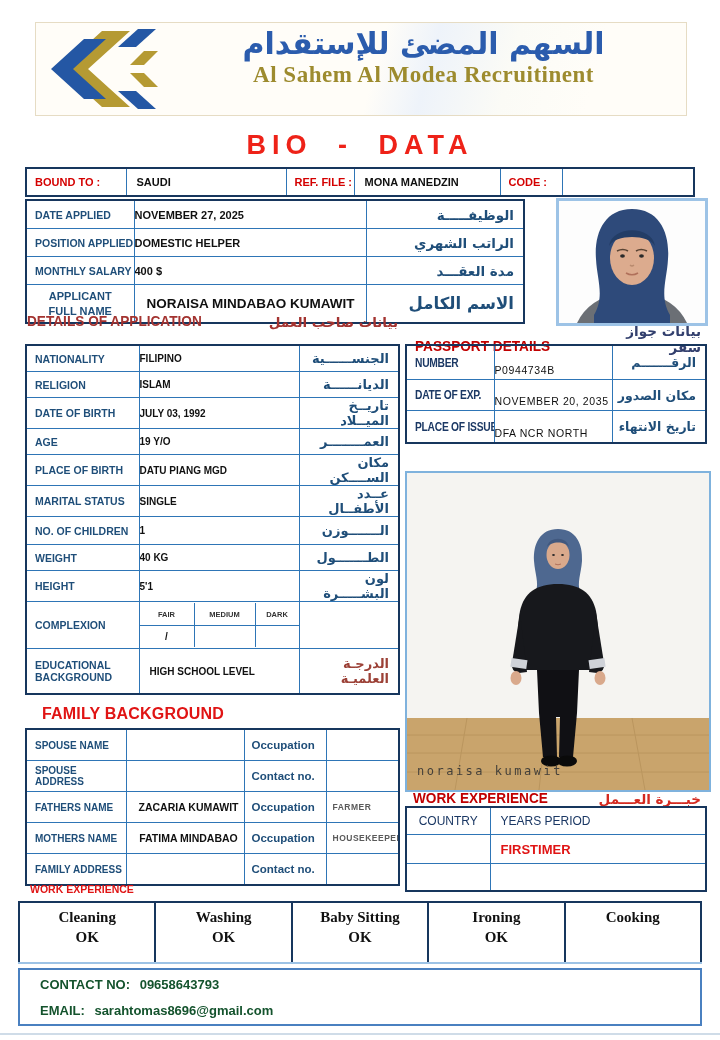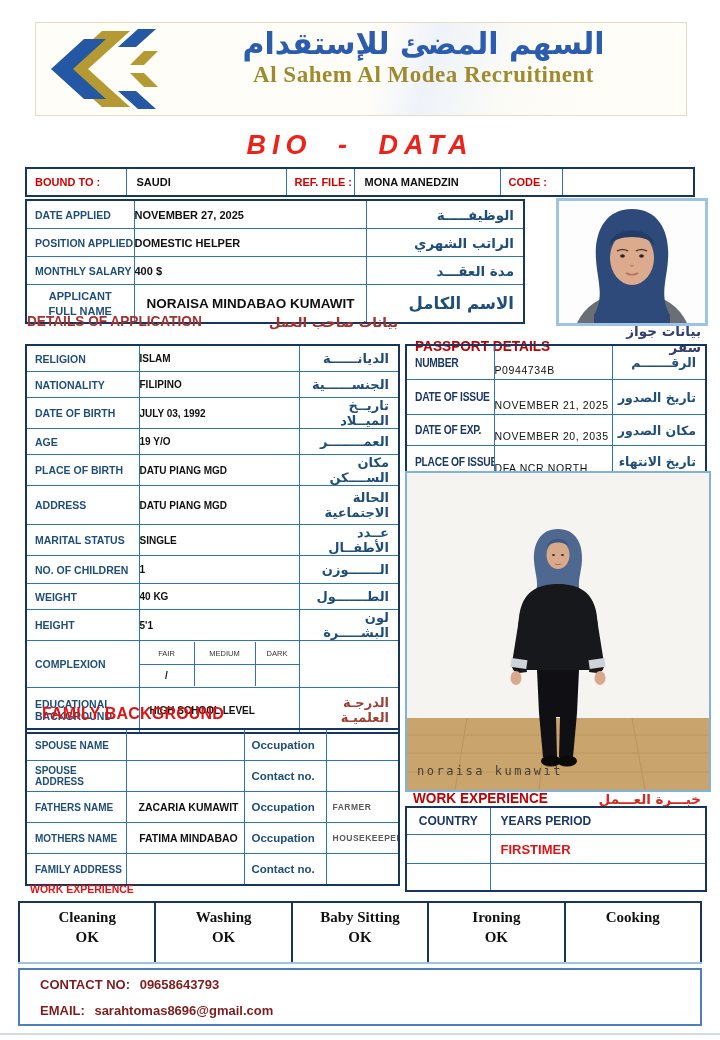--- a/index.html
+++ b/index.html
@@ -19,21 +19,21 @@
   .arabic-title {
     margin-top:4px; font-size:30px; font-weight:bold; color:#2b5cad; direction:rtl;
     font-family:"DejaVu Sans", sans-serif; line-height:1.15;
   }
   .english-title {
     font-family:"Liberation Serif", serif; font-weight:bold; font-size:23px; color:#9d8b2e;
     letter-spacing:.5px; margin-top:0px;
   }
   .bio-title {
     position:absolute; top:130px; left:0; width:720px; text-align:center;
-    font-size:27px; font-weight:bold; color:#ee2218; letter-spacing:6px; word-spacing:12px;font-style:italic;
+    font-size:27px; font-weight:bold; color:#ee2218; letter-spacing:6px; word-spacing:12px;
   }
 
   
   table.tbl { border-collapse:collapse; table-layout:fixed; position:absolute; }
   table.tbl td { border:1.5px solid #2e75b6; padding:0; overflow:hidden; }
   table.tbl { border:2px solid #17365d; }
   .h26 td{height:26px}.h27 td{height:27px}.h25 td{height:25px}.h28 td{height:28px}
   .h30 td{height:30px}.h31 td{height:31px}.h37 td{height:37px}.h38 td{height:38px}
   .h44 td{height:44px}.h46 td{height:46px}.h54 td{height:54px}
 
@@ -69,40 +69,40 @@
                transform:scaleX(.88); transform-origin:left center; white-space:nowrap; }
   .sec-title-red { color:#c00000; }
   .sec-ar { font-weight:bold; font-size:13.5px; direction:rtl; font-family:"DejaVu Sans", sans-serif; }
   .sec-ar-maroon { color:#a33330; }
   .sec-ar-navy { color:#33406e;margin-left:46px; }
 
   
   #det-tbl { left:25px; top:344px; width:375px; }
   #det-tbl .val { font-size:10px; }
   .cgrid { display:grid; grid-template-columns:54px 61px 1fr; grid-auto-rows:22px; height:44px; }
-  .copt { font-size:7.5px; font-weight:normal; color:#333; display:flex; align-items:center; justify-content:center; }
+  .copt { font-size:7.5px; font-weight:bold; color:#333; display:flex; align-items:center; justify-content:center; }
   .cmark { font-size:10px; font-weight:bold; color:#111; display:flex; align-items:center; justify-content:center; }
   .cbl { border-left:1px solid #2e75b6; } .cbt { border-top:1px solid #2e75b6; }
   .edu-ar { color:#9c4137 !important; }
   .lft { text-align:left !important; padding-left:10px !important; }
 
   
   #pass-tbl { left:405px; top:344px; width:302px; }
   #pass-tbl .lbl { font-size:12.5px; color:#1b3864; letter-spacing:-.3px; }
   #pass-tbl .val { font-size:10.5px; font-weight:normal; letter-spacing:.6px; vertical-align:bottom; padding-bottom:3px !important; }
   #pass-tbl .ar { font-size:12.5px; }
 
   
   .fullbody { position:absolute; left:405px; top:471px; width:302px; height:317px;
               border:2px solid #7fb2dd; background:#f5f4f1; }
 
   
   #we-head { left:413px; top:789px; width:288px; }
   #we-tbl { left:405px; top:806px; width:302px; }
-  #we-tbl .hdr { color:#1b3864; font-weight:700; font-size:12px; }
+  #we-tbl .hdr { color:#1b3864; font-weight:400; font-size:12px; }
   #we-tbl .c1 { text-align:center; }
   #we-tbl .c2 { text-align:left; padding-left:10px !important; }
   .firstimer { color:#e01414; font-weight:800; font-size:13px;margin-top:23px; }
 
   
   .fam-title { position:absolute; left:42px; top:705px; font-size:16px; font-weight:800; color:#e01414;
                letter-spacing:.2px; }
   #fam-tbl { left:25px; top:728px; width:375px; }
   #fam-tbl .lbl { font-size:10px; }
   #fam-tbl .val { text-align:center; padding-left:7px !important; font-size:10.5px; }
@@ -115,21 +115,21 @@
   
   #skill-tbl { left:18px; top:901px; width:684px; }
   #skill-tbl td { border:2px solid #17365d; vertical-align:top; text-align:center;
                   font-family:"Liberation Serif", serif; font-weight:bold; font-size:15px;
                   color:#111; padding-top:5px; line-height:1.3; }
   .skill-rule { position:absolute; left:18px; top:962px; width:684px; height:2px; background:#9dc3e6; }
 
   
   .contact-box { position:absolute; left:18px; top:968px; width:684px; height:58px;
                  border:2px solid #4a80c0; box-sizing:border-box; padding:7px 14px; }
-  .contact-line { color:#7f1d1d; font-weight:800; font-size:13px; }
+  .contact-line { color:#14532d; font-weight:800; font-size:13px; }
   .contact-line + .contact-line { margin-top:11px; }
   .contact-line span { margin-left:6px; }
   .bottom-rule { position:absolute; left:0px; top:1033px; width:720px; height:2px; background:#cfdce8; }
 </style>
 </head>
 <body>
 
 <div id="page">
 
   <div class="letterhead">
@@ -227,48 +227,43 @@
   </div>
 
   <table class="tbl" id="det-tbl">
     <colgroup>
         <col style="width:113px">
         <col style="width:160px">
         <col style="width:100px">
       </colgroup>
     <tbody>
         <tr class="h25">
+      <td class="lbl">NATIONALITY</td>
+      <td class="val">FILIPINO</td>
+      <td class="ar">الجنســــــية</td>
+    </tr>
+    <tr class="h25">
       <td class="lbl">RELIGION</td>
       <td class="val">ISLAM</td>
       <td class="ar">الديانــــــة</td>
-    </tr>
-    <tr class="h25">
-      <td class="lbl">NATIONALITY</td>
-      <td class="val">FILIPINO</td>
-      <td class="ar">الجنســــــية</td>
     </tr>
     <tr class="h25">
       <td class="lbl">DATE OF BIRTH</td>
       <td class="val">JULY 03, 1992</td>
       <td class="ar">تاريــخ الميــلاد</td>
     </tr>
     <tr class="h25">
       <td class="lbl">AGE</td>
       <td class="val">19 Y/O</td>
       <td class="ar">العمــــــــر</td>
     </tr>
     <tr class="h27">
       <td class="lbl">PLACE OF BIRTH</td>
       <td class="val">DATU PIANG MGD</td>
       <td class="ar">مكان الســــكن</td>
-    </tr>
-    <tr class="h38">
-      <td class="lbl">ADDRESS</td>
-      <td class="val">DATU PIANG MGD</td>
-      <td class="ar">الحالة الاجتماعية</td>
     </tr>
     <tr class="h28">
       <td class="lbl">MARITAL STATUS</td>
       <td class="val">SINGLE</td>
       <td class="ar">عــدد الأطفــال</td>
     </tr>
     <tr class="h27">
       <td class="lbl">NO. OF CHILDREN</td>
       <td class="val">1</td>
       <td class="ar">الـــــــوزن</td>
@@ -309,25 +304,20 @@
     <colgroup>
         <col style="width:88px">
         <col style="width:118px">
         <col style="width:94px">
       </colgroup>
     <tbody>
         <tr class="h30">
       <td class="lbl"><span class="cond">NUMBER</span></td>
       <td class="val">P0944734B</td>
       <td class="ar">الرقـــــــم</td>
-    </tr>
-    <tr class="h31">
-      <td class="lbl"><span class="cond">DATE OF ISSUE</span></td>
-      <td class="val">NOVEMBER 21, 2025</td>
-      <td class="ar">تاريخ الصدور</td>
     </tr>
     <tr class="h27">
       <td class="lbl"><span class="cond">DATE OF EXP.</span></td>
       <td class="val">NOVEMBER 20, 2035</td>
       <td class="ar">مكان الصدور</td>
     </tr>
     <tr class="h28">
       <td class="lbl"><span class="cond">PLACE OF ISSUE</span></td>
       <td class="val">DFA NCR NORTH</td>
       <td class="ar">تاريخ الانتهاء</td>

